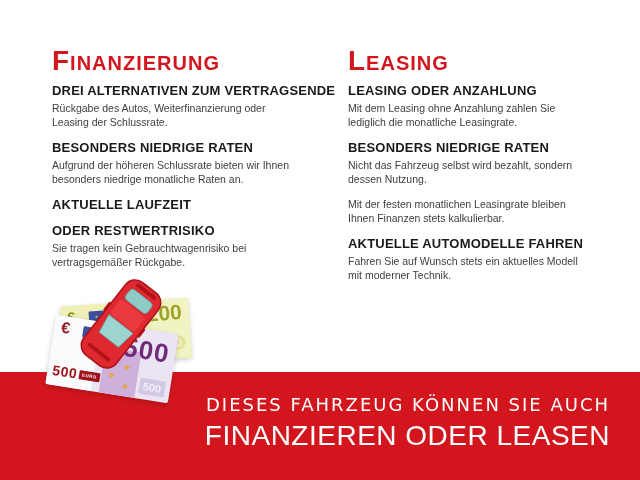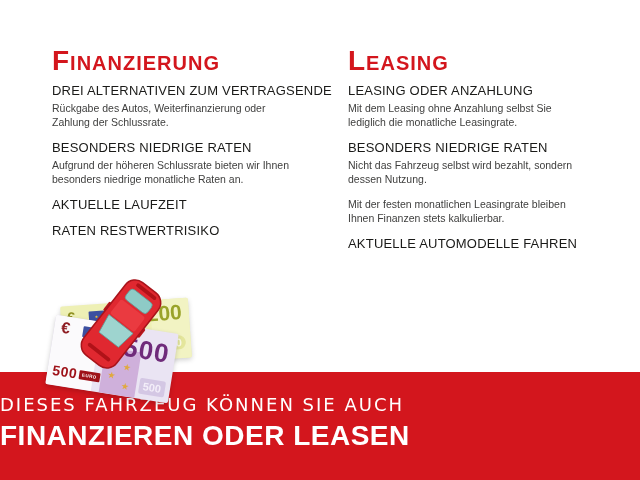--- a/index.html
+++ b/index.html
@@ -15,39 +15,39 @@
   
   .col{position:absolute;top:46px;width:292px;}
   .col-left{left:52px;}
   .col-right{left:348px;}
   .col-title{
     margin:0 0 8px 0;font-size:28px;line-height:1.05;font-weight:bold;
     color:var(--red);font-variant:small-caps;letter-spacing:1px;
   }
   .section{margin-bottom:11px;}
   .section h2{
-    margin:0 0 3px 0;font-size:13px;line-height:15px;font-weight:normal;
+    margin:0 0 3px 0;font-size:13px;line-height:15px;font-weight:bold;
     color:var(--ink);letter-spacing:0.2px;
   }
   .section p{
     margin:0;font-size:10.5px;line-height:14px;color:var(--body);
     white-space:pre-line;
   }
   
   .banner{
     position:absolute;left:0;top:372px;width:640px;height:108px;
-    background:var(--red);color:#ffffff;text-align:left;
+    background:var(--red);color:#ffffff;text-align:right;
     padding:22px 30px 0 0;box-sizing:border-box;z-index:1;
   }
   .banner-line1{
     font-family:"DejaVu Sans",sans-serif;font-size:18px;font-weight:500;
     letter-spacing:2px;
   }
   .banner-line2{
-    font-size:28px;font-weight:700;letter-spacing:0.5px;margin-top:5px;
+    font-size:28px;font-weight:400;letter-spacing:0.5px;margin-top:5px;
   }
   
   .illustration{position:absolute;left:40px;top:278px;width:195px;height:150px;z-index:3;}
   .note{
     position:absolute;box-sizing:border-box;
     box-shadow:0 2px 5px rgba(0,0,0,0.18);border-radius:2px;overflow:hidden;
   }
   .note-200{left:22px;top:24px;width:128px;height:60px;background:#eef0b5;transform:rotate(-4deg);z-index:1;}
   .n200-band{position:absolute;left:0;top:27px;width:82px;height:33px;background:#e2cf55;}
   .n200-col{position:absolute;right:0;top:0;width:38px;height:100%;background:#f2f3c3;}
@@ -87,54 +87,58 @@
 <body>
 
 <div class="page">
 
   <div class="col col-left">
     <h1 class="col-title">Finanzierung</h1>
 
     <div class="section">
       <h2>DREI ALTERNATIVEN ZUM VERTRAGSENDE</h2>
       <p>Rückgabe des Autos, Weiterfinanzierung oder
-Zahlung der Schlussrate.</p>
+Leasing der Schlussrate.</p>
     </div>
     <div class="section">
       <h2>BESONDERS NIEDRIGE RATEN</h2>
       <p>Aufgrund der höheren Schlussrate bieten wir Ihnen
 besonders niedrige monatliche Raten an.</p>
     </div>
     <div class="section">
       <h2>AKTUELLE LAUFZEIT</h2>
     </div>
     <div class="section">
-      <h2>RATEN RESTWERTRISIKO</h2>
+      <h2>ODER RESTWERTRISIKO</h2>
+      <p>Sie tragen kein Gebrauchtwagenrisiko bei
+vertragsgemäßer Rückgabe.</p>
     </div>
   </div>
 
   <div class="col col-right">
     <h1 class="col-title">Leasing</h1>
 
     <div class="section">
       <h2>LEASING ODER ANZAHLUNG</h2>
-      <p>Mit dem Leasing ohne Anzahlung selbst Sie
+      <p>Mit dem Leasing ohne Anzahlung zahlen Sie
 lediglich die monatliche Leasingrate.</p>
     </div>
     <div class="section">
       <h2>BESONDERS NIEDRIGE RATEN</h2>
       <p>Nicht das Fahrzeug selbst wird bezahlt, sondern
 dessen Nutzung.</p>
     </div>
     <div class="section">
       <p>Mit der festen monatlichen Leasingrate bleiben
 Ihnen Finanzen stets kalkulierbar.</p>
     </div>
     <div class="section">
       <h2>AKTUELLE AUTOMODELLE FAHREN</h2>
+      <p>Fahren Sie auf Wunsch stets ein aktuelles Modell
+mit moderner Technik.</p>
     </div>
   </div>
 
   <div class="illustration">
 
     <div class="note note-200">
       <div class="n200-band"></div>
       <div class="n200-col"></div>
       <span class="n200-euro">€</span>
       <span class="flag n200-flag">★</span>

